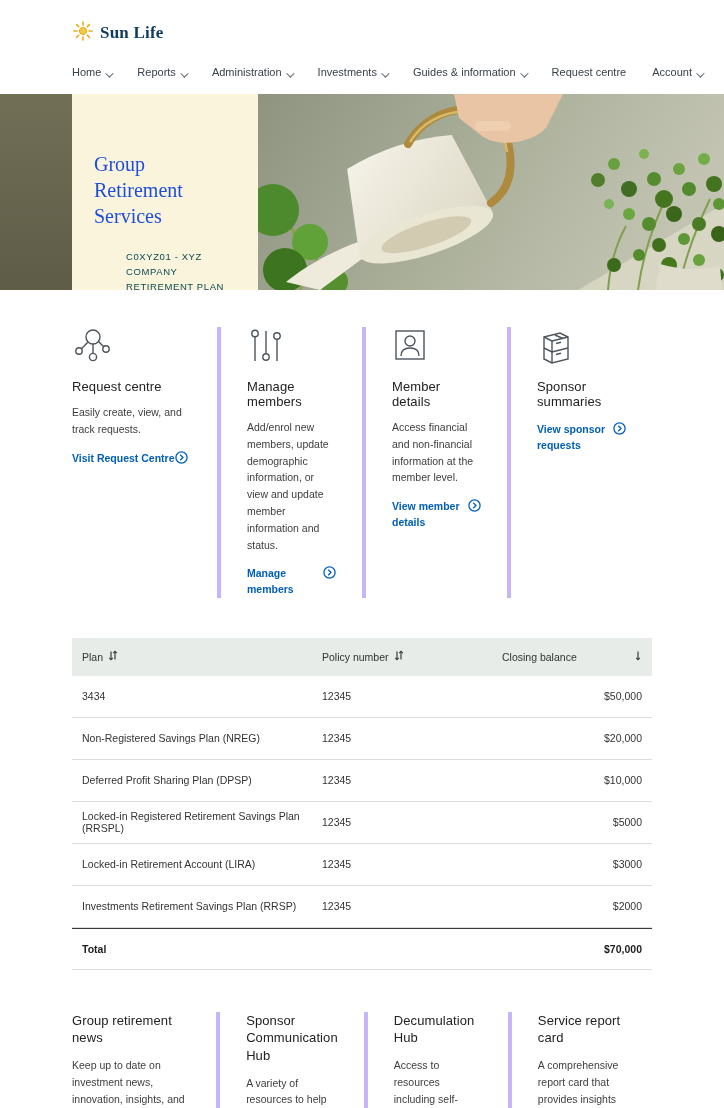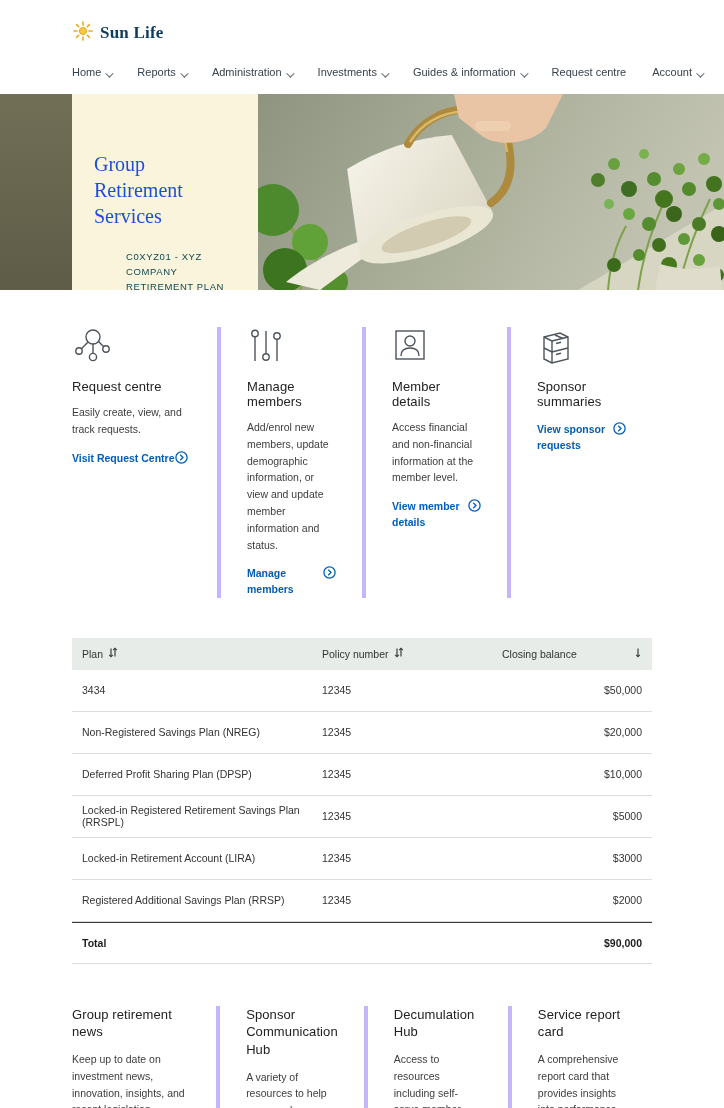--- a/index.html
+++ b/index.html
@@ -62,21 +62,21 @@
     margin-top:13px; display:flex; align-items:flex-start; gap:0;
     font-size:10.5px; font-weight:700; color:#005eb8; cursor:pointer; line-height:1.5;
   }
   .link-icon { flex:0 0 auto; display:inline-flex; }
   .link-icon svg { stroke:#005eb8; fill:none; stroke-width:1.3; }
 
   
   .plan-overview { margin-top:40px; }
   .table { margin-top:18px; width:100%; }
   .t-row { display:grid; grid-template-columns:240px 1fr 160px; align-items:center; }
-  .t-head { background:#e7ece8; height:32px; font-size:10.5px; color:#2e2e2e; }
+  .t-head { background:#e7ece8; height:38px; font-size:10.5px; color:#2e2e2e; }
   .t-head .cell { display:flex; align-items:center; gap:5px; cursor:pointer; }
   .cell { padding:0 10px; font-size:10.5px; color:#333; }
   .cell.num { text-align:right; justify-content:space-between; }
   .t-body .t-row { height:42px; border-bottom:1px solid #dcdcd8; }
   .t-total { height:29px; font-weight:700; border-bottom:1px solid #dcdcd8; border-top:1px solid #3a3a3a; }
   .t-total .cell { font-weight:700; color:#1c1c1c; }
   .sort-icon svg { stroke:#3c3c3c; stroke-width:1.2; fill:none; }
 
   
   .resources { margin-top:42px; }
@@ -375,28 +375,28 @@
         <div class="cell">Locked-in Registered Retirement Savings Plan (RRSPL)</div>
         <div class="cell">12345</div>
         <div class="cell num">$5000</div>
       </div>
       <div class="t-row">
         <div class="cell">Locked-in Retirement Account (LIRA)</div>
         <div class="cell">12345</div>
         <div class="cell num">$3000</div>
       </div>
       <div class="t-row">
-        <div class="cell">Registered Additional Savings Plan (RRSP)</div>
+        <div class="cell">Investments Retirement Savings Plan (RRSP)</div>
         <div class="cell">12345</div>
         <div class="cell num">$2000</div>
       </div>
       <div class="t-row t-total">
         <div class="cell">Total</div>
         <div class="cell"></div>
-        <div class="cell num">$90,000</div>
+        <div class="cell num">$70,000</div>
       </div>
     </div>
   </div>
 </div>
 
 <div class="container resources">
   <div class="card-grid">
 
     <div class="card">
       <div class="card-title">Group retirement news</div>

